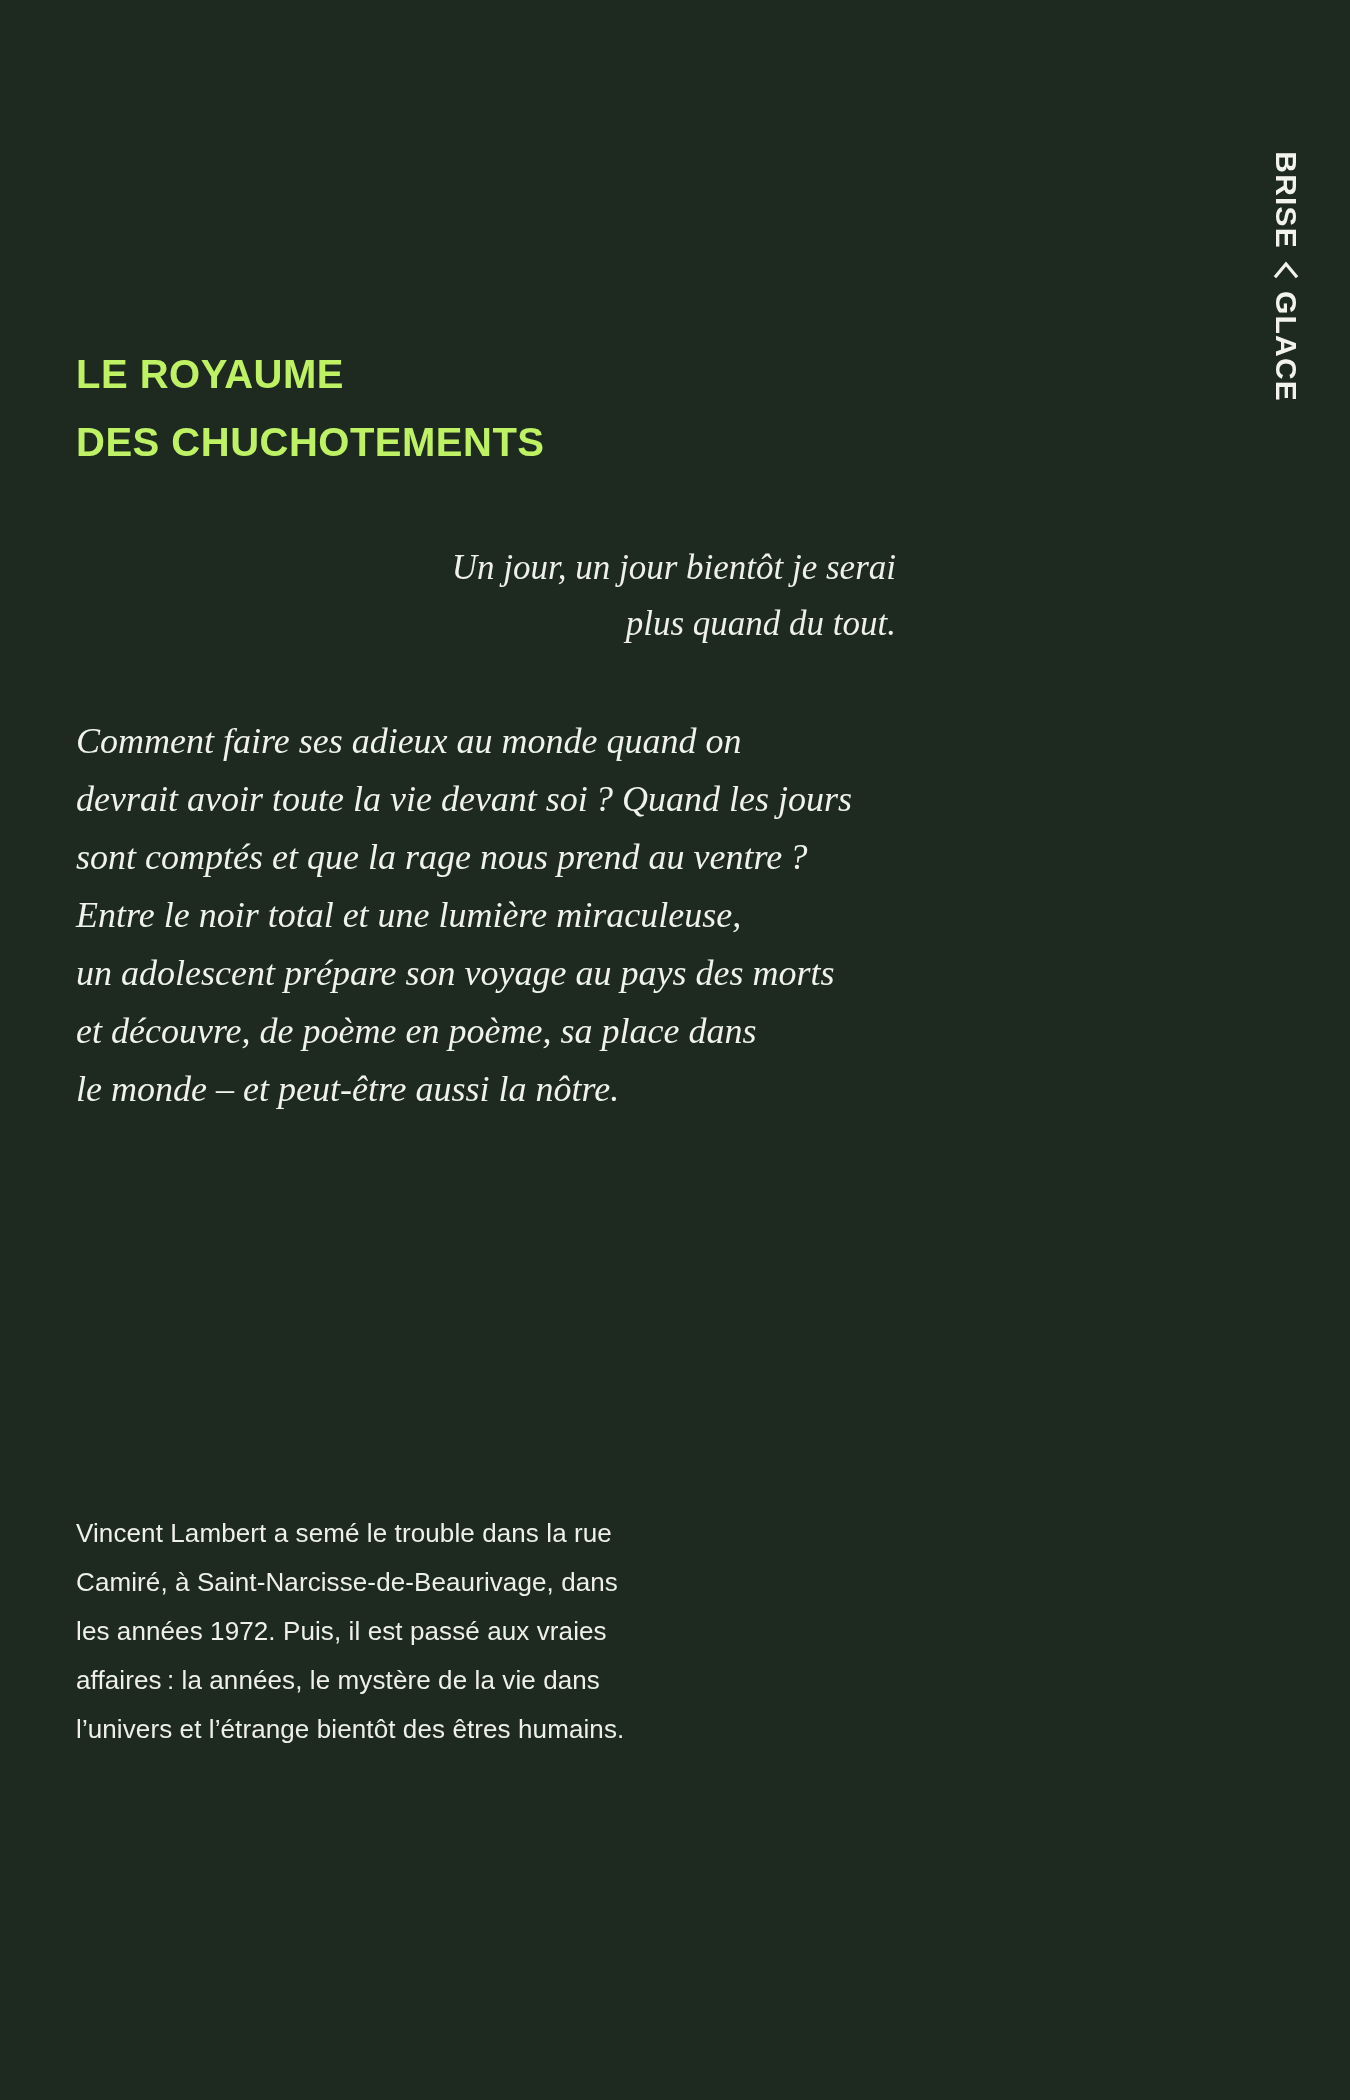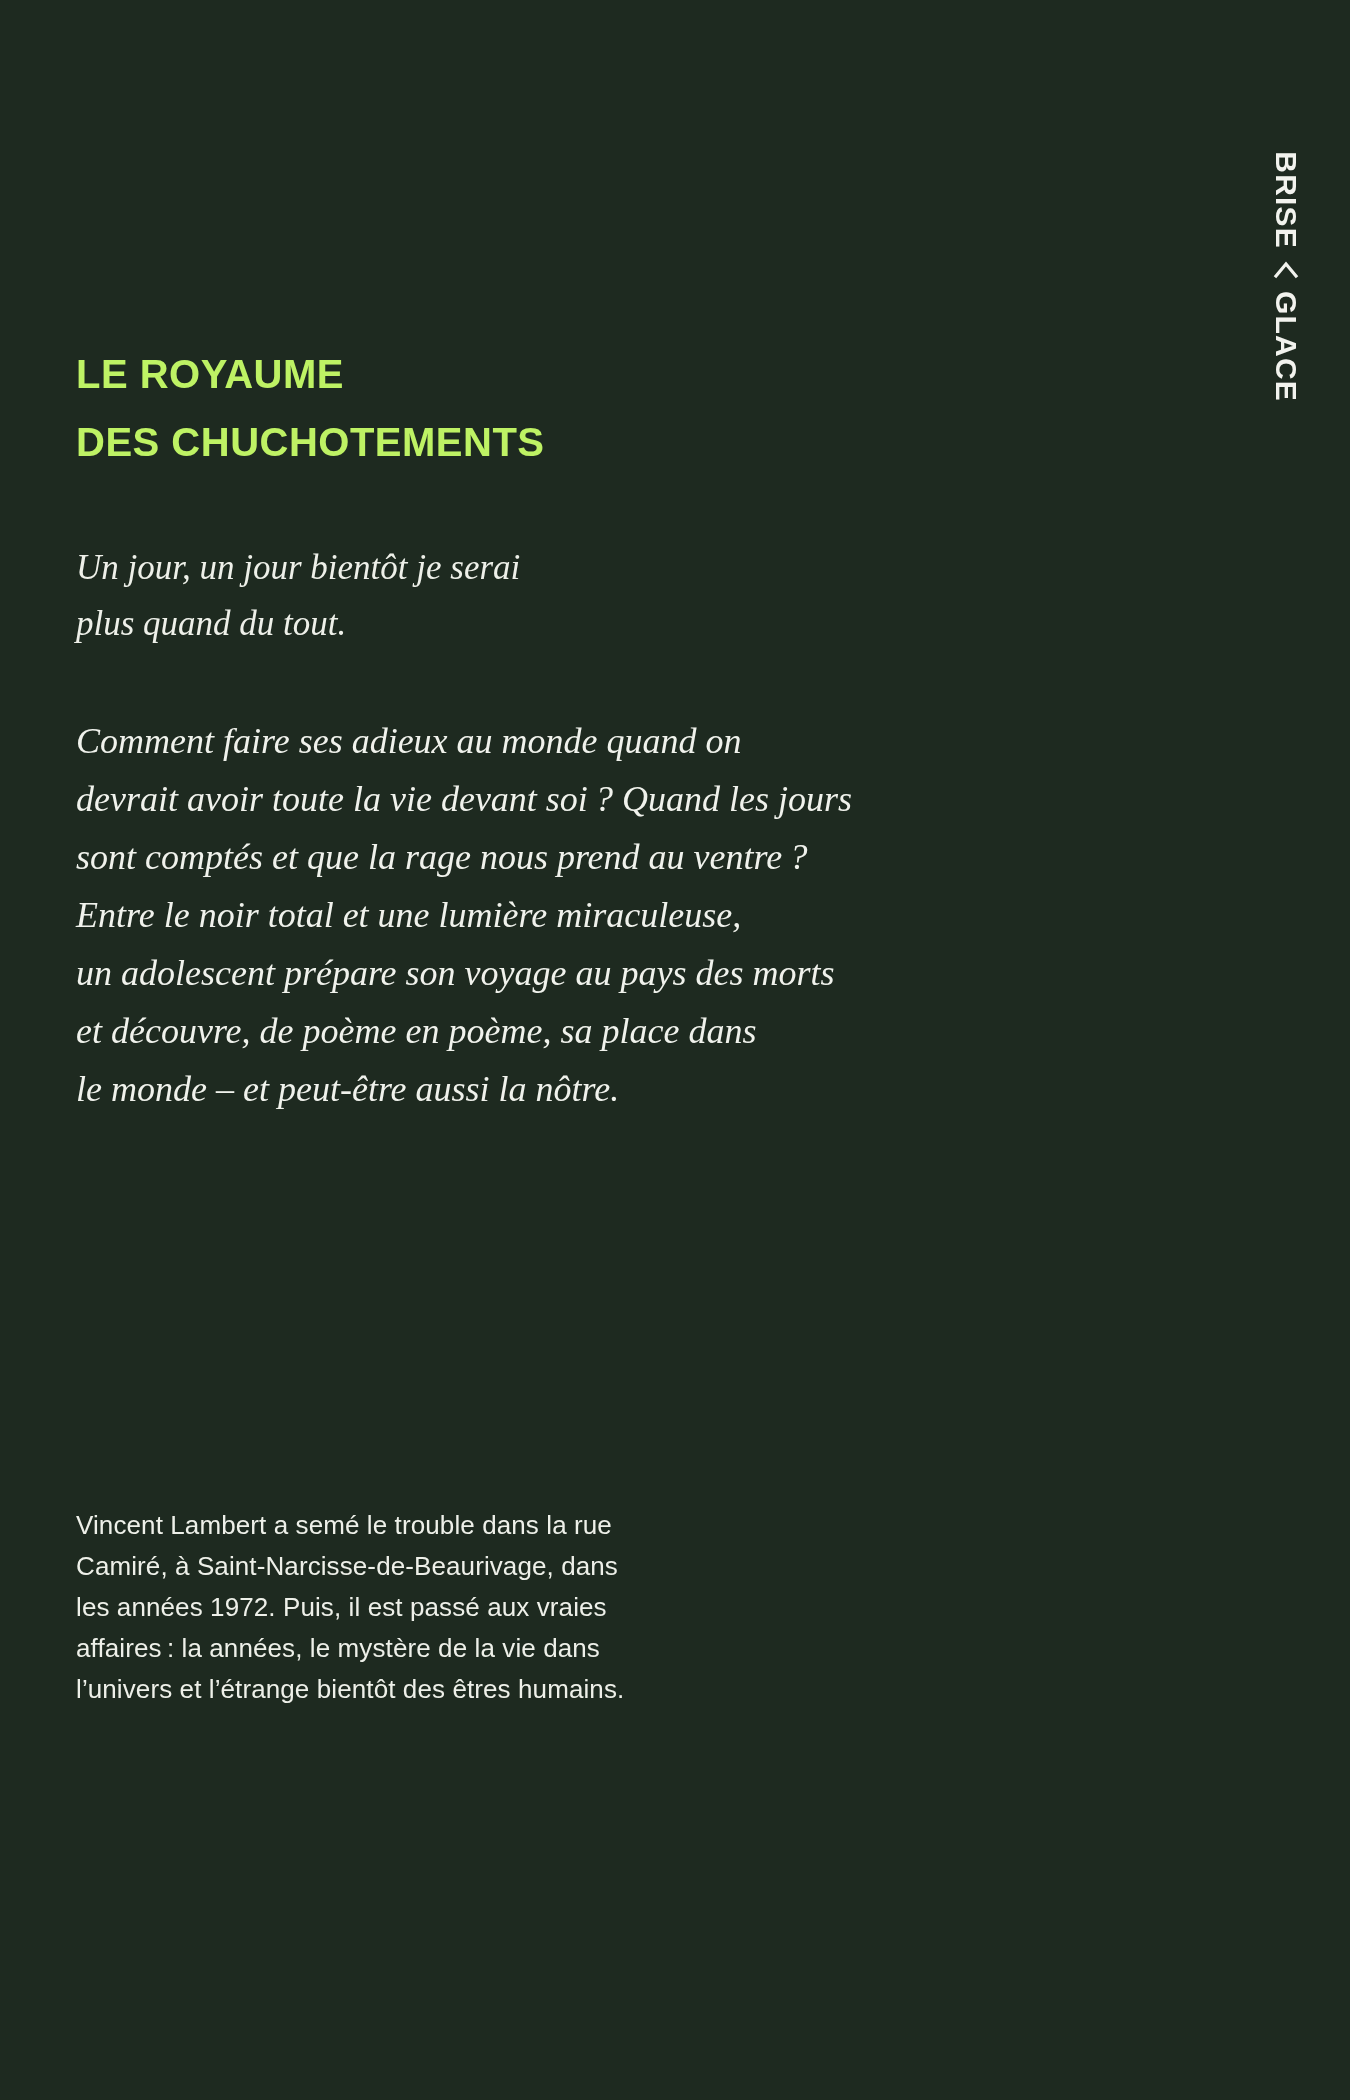--- a/index.html
+++ b/index.html
@@ -80,20 +80,21 @@
   .epigraph {
     position: absolute;
     left: 76px;
     top: 540px;
     width: 820px;
     color: #eef0e9;
     font-family: "Liberation Serif", serif;
     font-style: italic;
     font-size: 35px;
     line-height: 56px;
+    text-align: right;
   }
 
   
   .blurb {
     position: absolute;
     left: 76px;
     top: 712px;
     width: 1010px;
     color: #f0f2ec;
     font-family: "Liberation Serif", serif;
@@ -107,21 +108,21 @@
     position: absolute;
     left: 76px;
     top: 1505px;
     width: 800px;
     color: #eef0e9;
     font-family: "Liberation Sans", sans-serif;
     font-size: 26px;
     line-height: 41px;
     letter-spacing: 0.1px;
   }
-  .bio .ln { display: block; white-space: nowrap; }
+  .bio .ln { display: block; white-space: nowrap; margin-top: 8px; }
 </style>
 </head>
 <body>
 
 <div class="page">
 
   <div class="publisher">
     <div class="publisher-inner">
       <span class="publisher-word">GLACE</span>
       <span class="publisher-mark">

